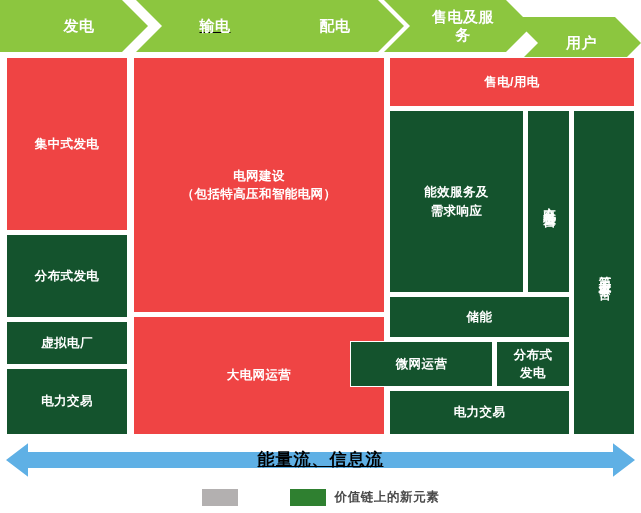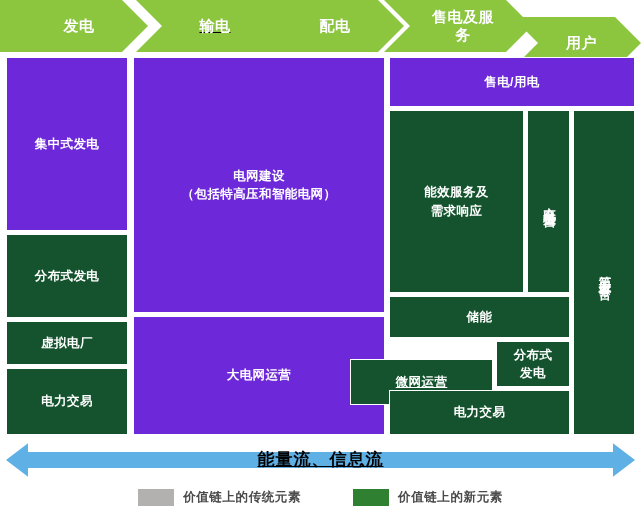--- a/index.html
+++ b/index.html
@@ -71,21 +71,21 @@
     justify-content: center;
     text-align: center;
     color: #ffffff;
     font-size: 12.5px;
     font-weight: bold;
     line-height: 1.45;
     border: 1px solid #ffffff;
     white-space: pre-line;
     letter-spacing: 0.4px;
   }
-  .box.gray  { background: #6d28d9; }
+  .box.gray  { background: #ef4444; }
   .box.green { background: #14532d; }
 
   .box .lbl { display: block; padding: 0 3px; }
 
   
   .box.vertical .lbl {
     writing-mode: vertical-rl;
     text-orientation: upright;
     letter-spacing: 2px;
     line-height: 1.1;
@@ -222,42 +222,41 @@
   </div>
 
   <div class="box green vertical" style="left:573px;top:110px;width:62px;height:325px;">
     <span class="lbl">第三方服务平台</span>
   </div>
 
   <div class="box green" style="left:389px;top:296px;width:181px;height:42px;">
     <span class="lbl">储能</span>
   </div>
 
-  <div class="box green" style="left:350px;top:359px;width:143px;height:46px;text-decoration:underline;">
+  <div class="box green" style="left:350px;top:341px;width:143px;height:46px;">
     <span class="lbl">微网运营</span>
   </div>
 
   <div class="box green" style="left:496px;top:341px;width:74px;height:46px;">
     <span class="lbl">分布式
 发电</span>
   </div>
 
   <div class="box green" style="left:389px;top:390px;width:181px;height:45px;">
     <span class="lbl">电力交易</span>
   </div>
 
   <div class="flow-arrow">
     <div class="shape"></div>
     <div class="flow-label">能量流、信息流</div>
   </div>
 
   <div class="legend">
     <div class="legend-item">
       <span class="legend-swatch" style="background:#b3b0b0;"></span>
-      <span class="legend-text">价值链上的传统元素</span>
     </div>
     <div class="legend-item">
       <span class="legend-swatch" style="background:#2f8030;"></span>
       <span class="legend-text">价值链上的新元素</span>
     </div>
   </div>
 
 </div>
 
 </body></html>

